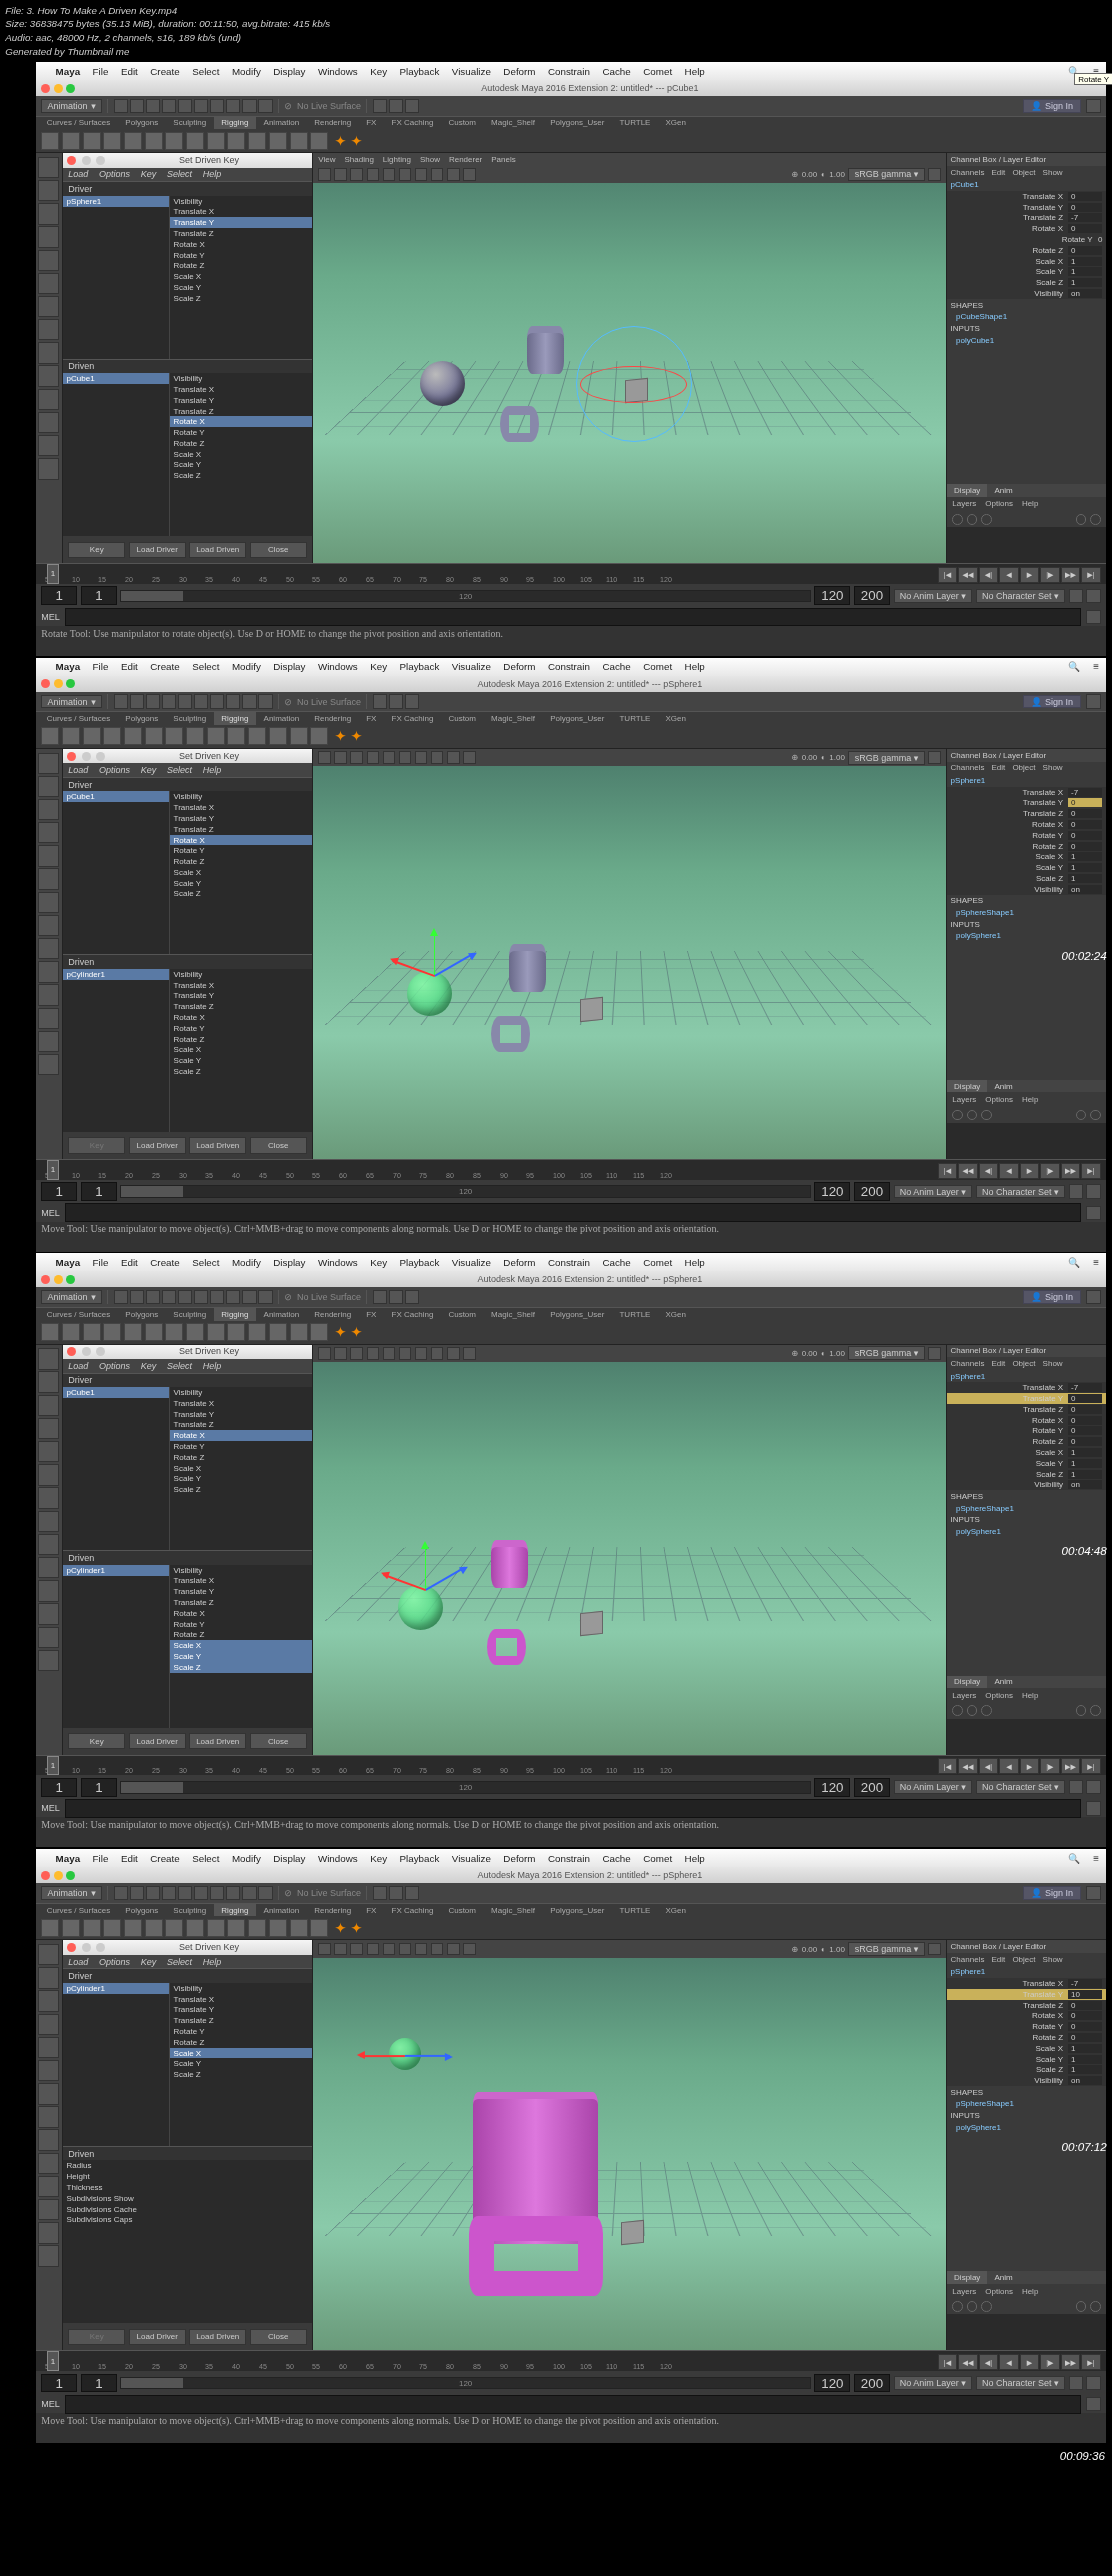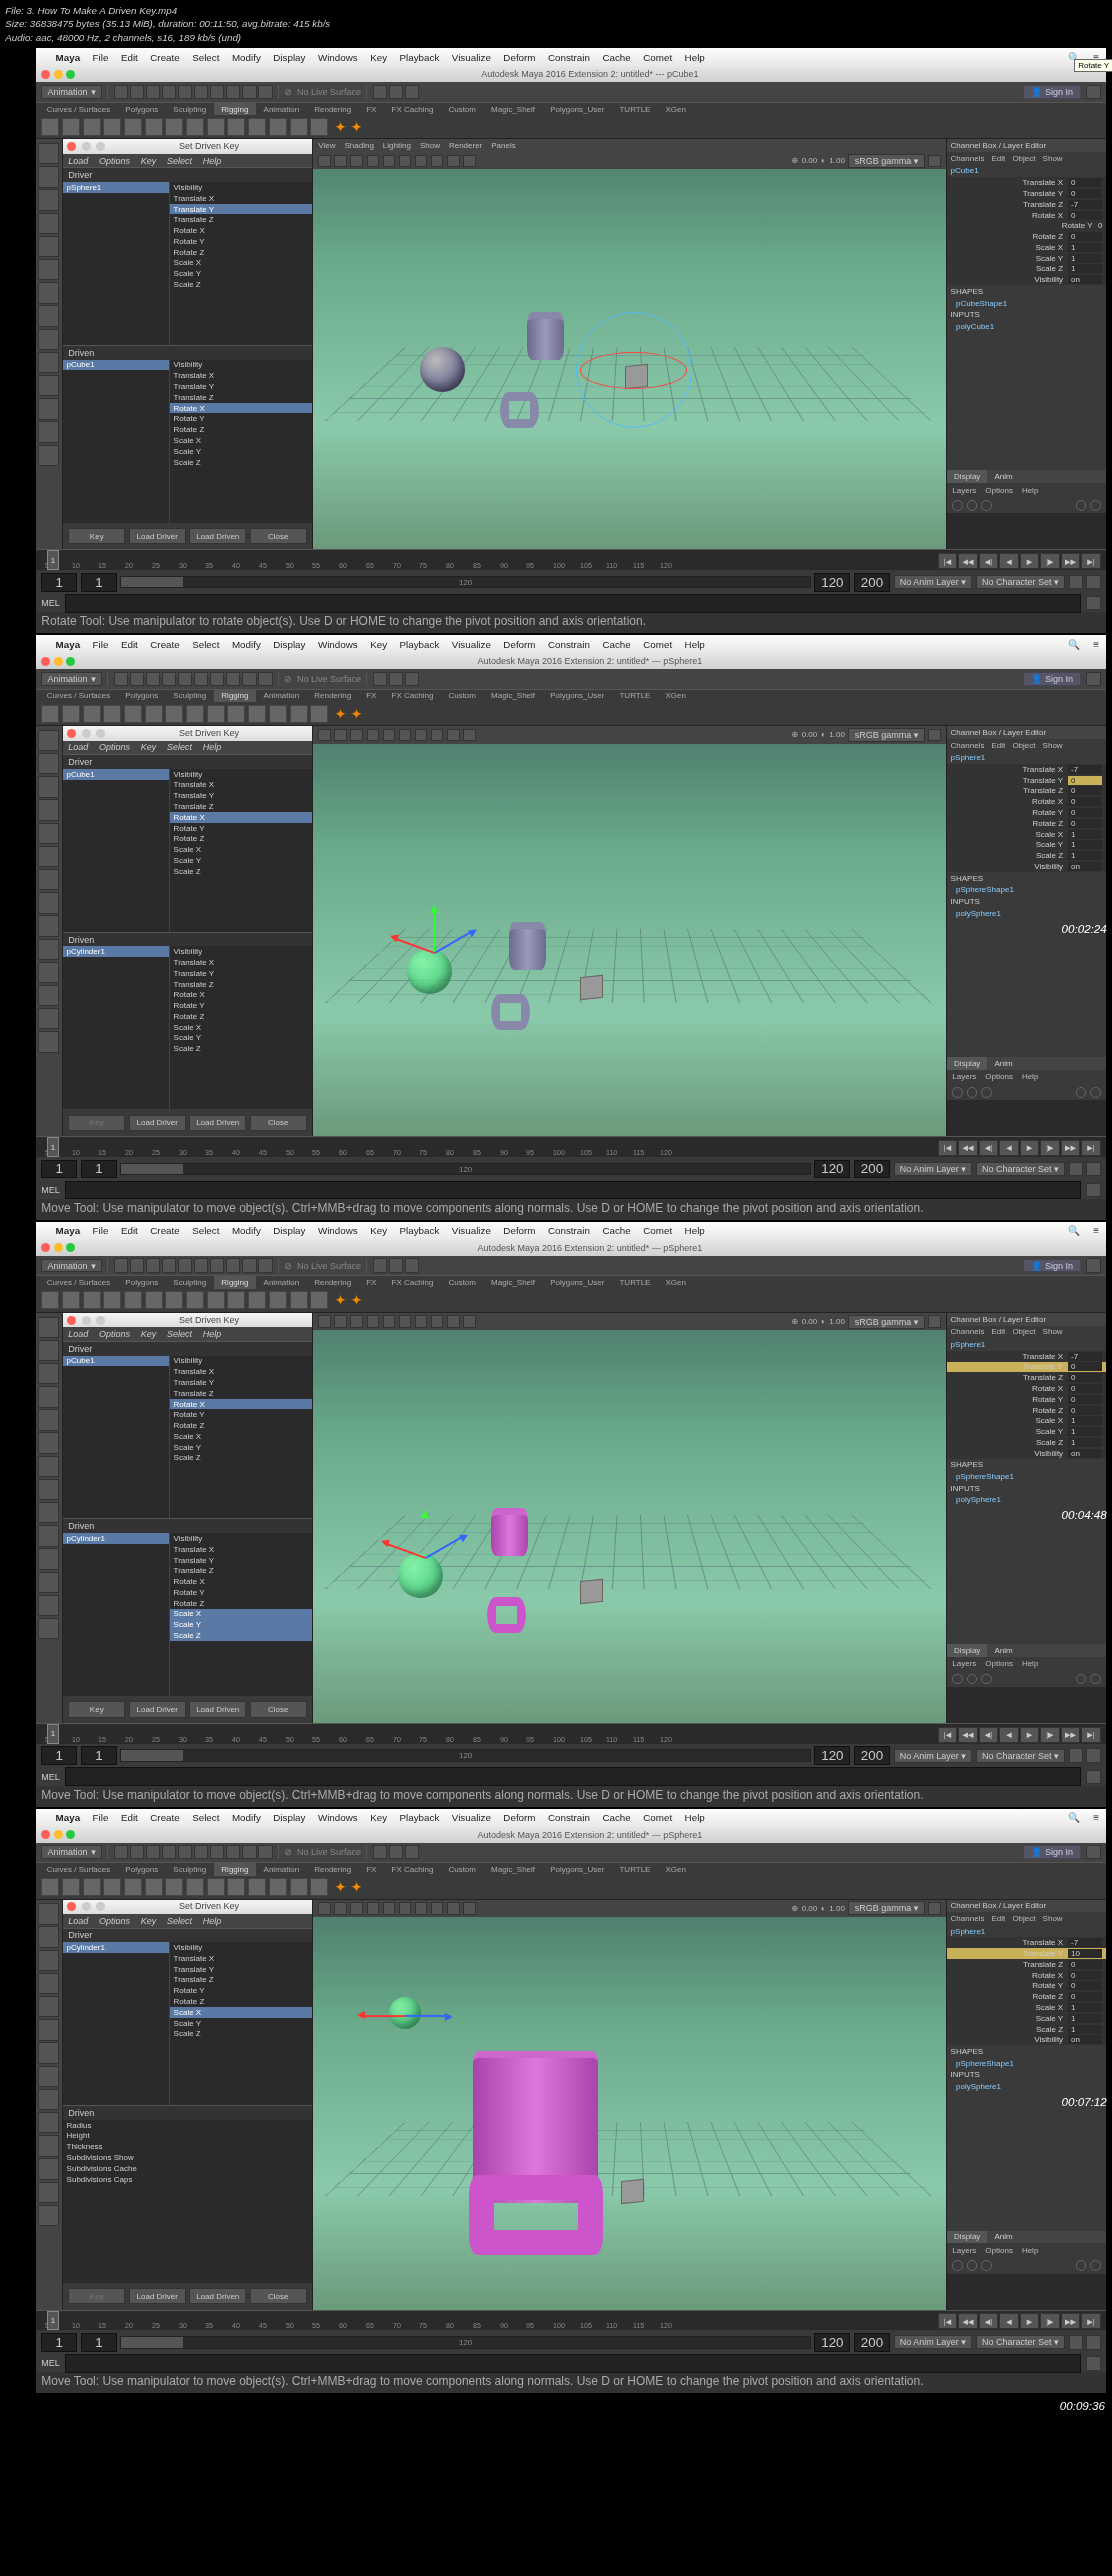--- a/index.html
+++ b/index.html
@@ -89,33 +89,34 @@
 .tl-mark { position:absolute; bottom:0; font-size:7.1px; color:#888; }
 .tl-cursor { position:absolute; left:10.7px; top:0; bottom:0; width:12.5px; background:#555; border:0.9px solid #888; display:flex; align-items:center; justify-content:center; font-size:8px; color:#ddd; }
 .tl-lower { display:flex; align-items:center; padding:2.7px 5.3px; gap:3.6px; background:#3a3a3a; font-size:8px; }
 .tl-input { width:36px; background:#222; border:0.9px solid #111; color:#ccc; padding:0.9px 2.7px; text-align:center; }
 .tl-slider { flex:1; height:12.5px; background:#2a2a2a; border:0.9px solid #222; position:relative; }
 .tl-slider-thumb { position:absolute; left:0; top:0; bottom:0; width:62px; background:#555; }
 .tl-sl-lbl { position:absolute; left:50%; transform:translateX(-50%); color:#888; top:0.9px; }
 .tl-ctrl { width:19.6px; height:16px; background:#555; border:0.9px solid #333; display:flex; align-items:center; justify-content:center; font-size:7.1px; color:#ccc; }
 .cmdline { display:flex; align-items:center; background:#3a3a3a; padding:1.8px 5.3px; gap:5.3px; height:18px; }
 .cmdline input { flex:1; background:#222; border:0.9px solid #111; color:#ccc; padding:0.9px 3.6px; }
-.helpline { background:#333; padding:1.8px 5.3px; font-size:12px; color:#aaa; height:21px; }
+.helpline { background:#333; padding:1.8px 5.3px; font-size:10px; color:#aaa; height:30px;font-family:Liberation Serif, serif; }
 .signin { background:#556; color:#ccd; padding:0.9px 7.1px; font-size:9px; border:0.9px solid #445; display:flex; align-items:center; gap:3.6px; }
 .sep { width:0.9px; height:14.3px; background:#555; }
 .end-footer { text-align:right; padding:3.6px 7.1px; font-size:11.6px; font-style:italic; color:#fff; }
 .tooltip { position:absolute; background:#ffe; color:#000; border:0.9px solid #666; padding:0.9px 3.6px; font-size:8px; }
 </style>
 </head>
 <body>
 
 <div class="file-info">
   <div>File: 3. How To Make A Driven Key.mp4</div>
   <div>Size: 36838475 bytes (35.13 MiB), duration: 00:11:50, avg.bitrate: 415 kb/s</div>
   <div>Audio: aac, 48000 Hz, 2 channels, s16, 189 kb/s (und)</div>
+  <div>Generated by Thumbnail me</div>
 </div>
 
 <div id="frames">
 <div class="frame-wrap">
 
   <div class="maya-frame">
     <div class="mac-bar">
       <span class="apple"></span>
       <b>Maya</b>
       <span>File</span>

